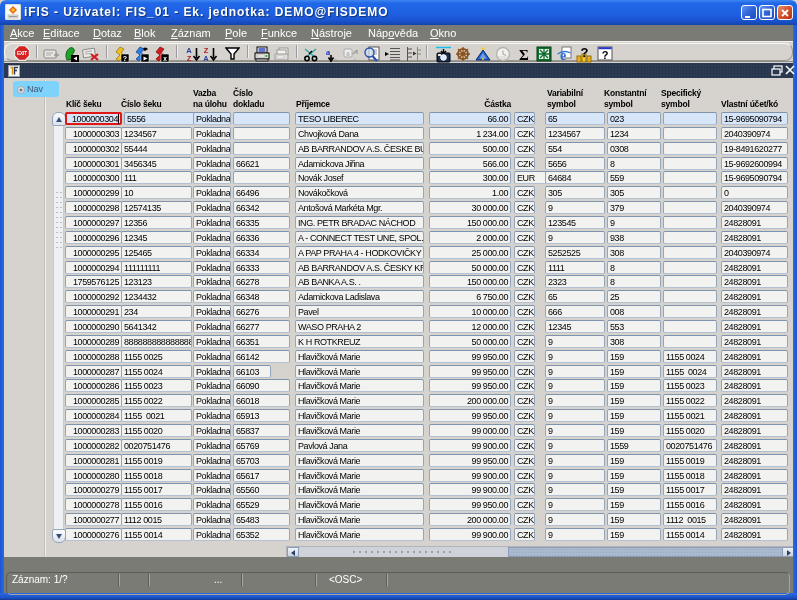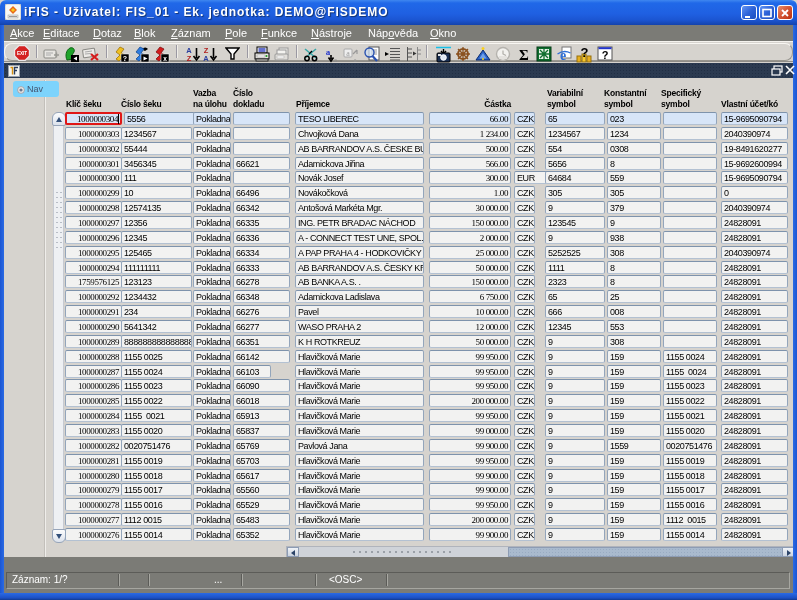--- a/index.html
+++ b/index.html
@@ -53,39 +53,39 @@
 #vsb .up { top:0; border-radius:6px 6px 2px 2px; }
 #vsb .dn { top:417px; border-radius:2px 2px 6px 6px; }
 .tri-up { position:absolute; left:2.5px; top:4px; width:0; height:0; border-left:3.5px solid transparent; border-right:3.5px solid transparent; border-bottom:5px solid #33507a; }
 .tri-dn { position:absolute; left:2.5px; top:4px; width:0; height:0; border-left:3.5px solid transparent; border-right:3.5px solid transparent; border-top:5px solid #33507a; }
 
 
 .row { position:absolute; left:0; top:0; width:789px; height:15px; }
 .cell { position:absolute; top:0; height:13px; background:#f2f2f1; border:1px solid #93a5bb;
   border-top-color:#7e93ac; border-bottom-color:#b3c1d2; border-radius:2px;
   font-size:9px; letter-spacing:-0.4px; line-height:13px; color:#000; padding:0 2px; white-space:pre; overflow:hidden; }
-.cell.ar { text-align:right;font-family:Liberation Serif, serif; }
+.cell.ar { text-align:right; }
 .cell.cur { background:#d7e5f8; }
 .cell.red { border:2px solid #e01717; line-height:11px; }
 
 
 #hsb { position:absolute; left:282px; top:467px; width:509px; height:12px; background:#cfd3d9; border:1px solid #b0b4bc; }
 #hsb .btn { position:absolute; top:0px; width:12px; height:10px; background:linear-gradient(180deg,#f0f3f8,#ccd4e0); border:1px solid #8d9cb4; }
 #hsb .thumb { position:absolute; left:221px; top:0px; width:277px; height:10px; background:#a9bace;
   background-image:radial-gradient(circle,#98abc2 0.6px, transparent 0.7px); background-size:3px 3px; border:1px solid #8d9cb4; }
 .tri-l { position:absolute; left:3px; top:2px; width:0; height:0; border-top:3px solid transparent; border-bottom:3px solid transparent; border-right:4px solid #2c4468; }
 .tri-r { position:absolute; left:4px; top:2px; width:0; height:0; border-top:3px solid transparent; border-bottom:3px solid transparent; border-left:4px solid #2c4468; }
 #hsbdots { position:absolute; left:64px; top:3px; width:100px; height:5px;
   background-image:radial-gradient(circle,#9aa0a8 0.8px, transparent 0.9px); background-size:6px 4px; }
 
 
 #status { position:absolute; left:4px; top:557px; width:789px; height:36px; background:#7b7b76; color:#fff; font-size:10px; }
 #sfield { position:absolute; left:2px; top:1px; width:784px; height:14px; border:1px solid; border-color:#5c5c58 #a6a6a0 #a6a6a0 #5c5c58; border-radius:2px; }
 #sfield .t { position:absolute; left:5px; top:0px; }
-#srow2 { position:absolute; left:2px; top:15px; width:784px; height:17px; border:1px solid; border-color:#5c5c58 #a6a6a0 #a6a6a0 #5c5c58; border-radius:0; }
+#srow2 { position:absolute; left:2px; top:15px; width:784px; height:23px; border:1px solid; border-color:#5c5c58 #a6a6a0 #a6a6a0 #5c5c58; border-radius:5px; }
 .ssep { position:absolute; top:1px; width:1px; height:12px; background:#a8a8a2; box-shadow:-1px 0 0 #5c5c58; }
 #srow2 .t { position:absolute; top:1px; }
 </style></head>
 <body>
 <div id="titlebar">
   <svg class="abs" style="left:5px;top:4px" width="16" height="16" viewBox="0 0 16 16">
       <rect x="0" y="0" width="16" height="16" rx="2" fill="#f8f8f4" stroke="#c8c8c0"></rect>
       <polygon points="8,2 12,6 8,10 4,6" fill="#e86818"></polygon>
       <polygon points="8,4 10,6 8,8 6,6" fill="#f8c818"></polygon>
       <rect x="3" y="11" width="10" height="3" fill="#e8e8e8" stroke="#9a9a94" stroke-width="0.5"></rect>

